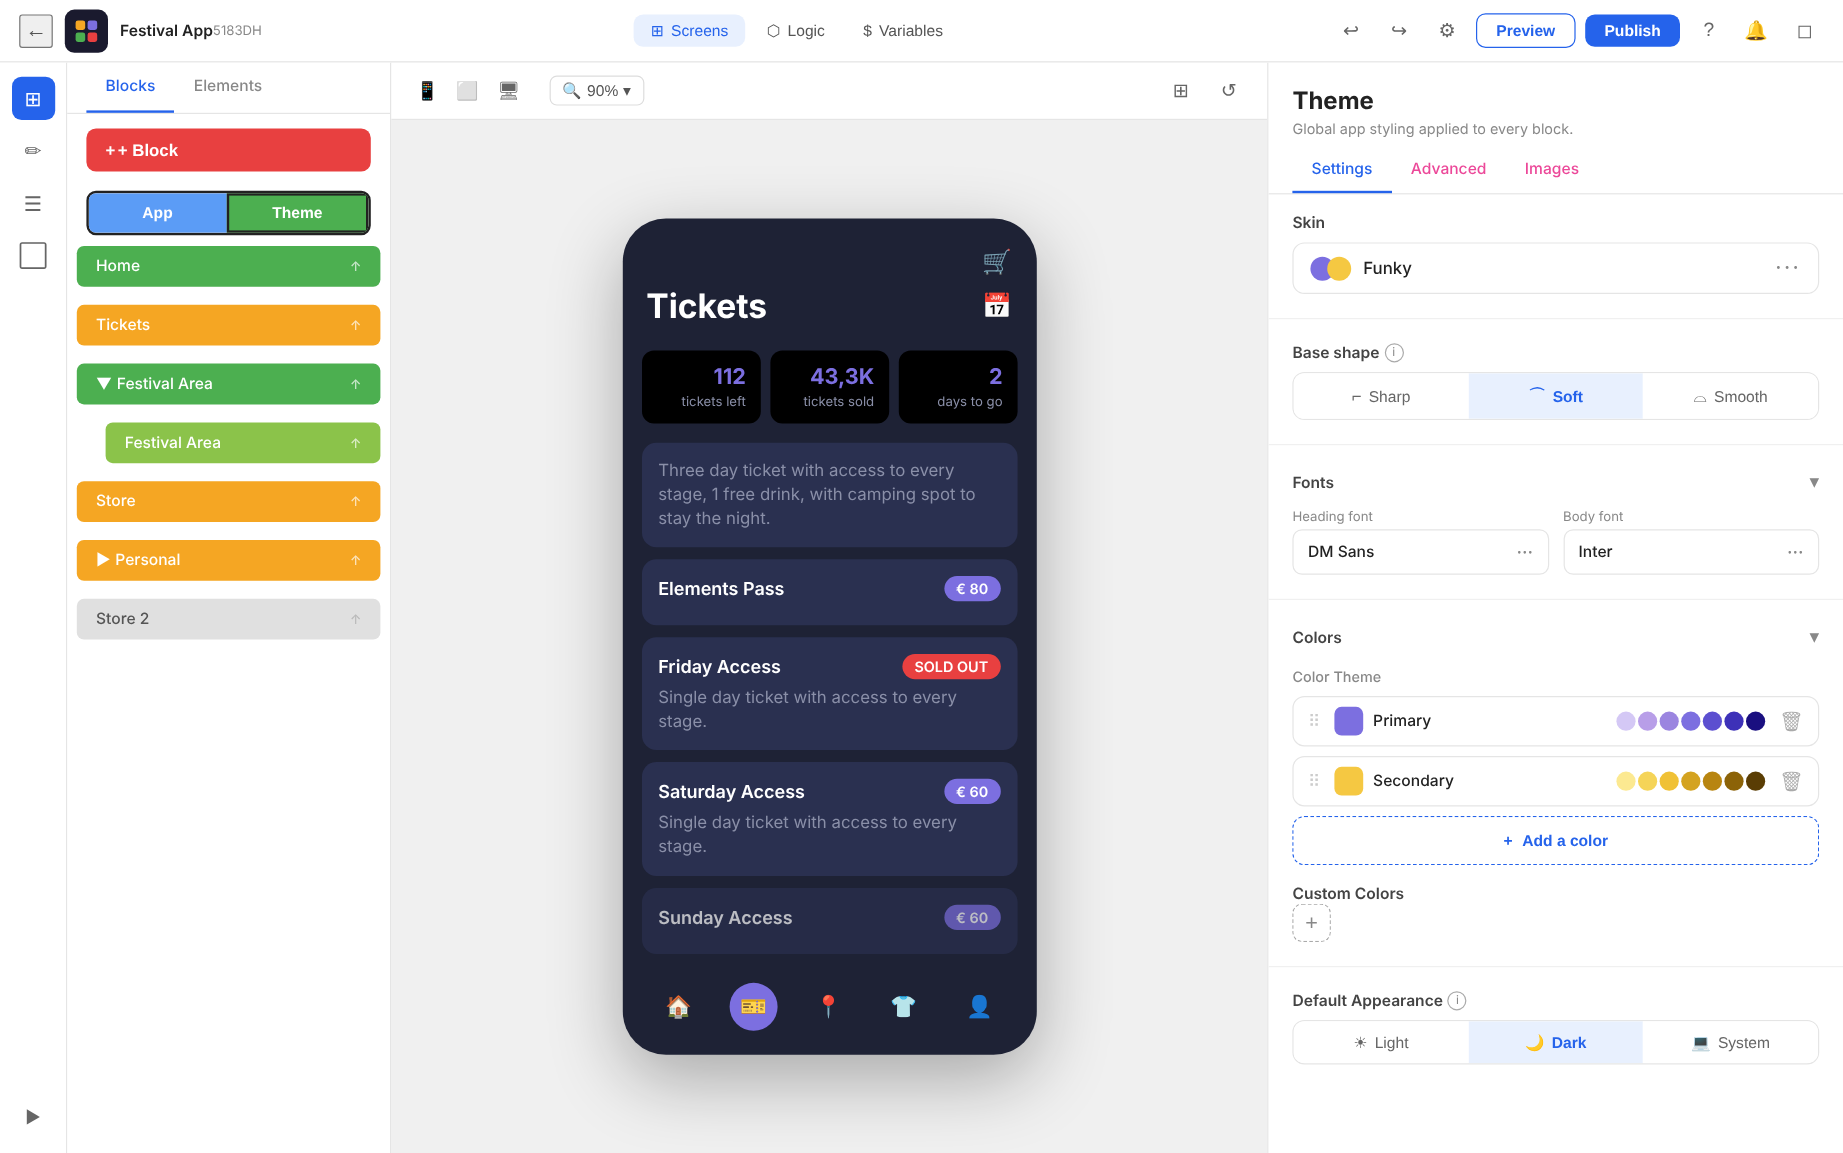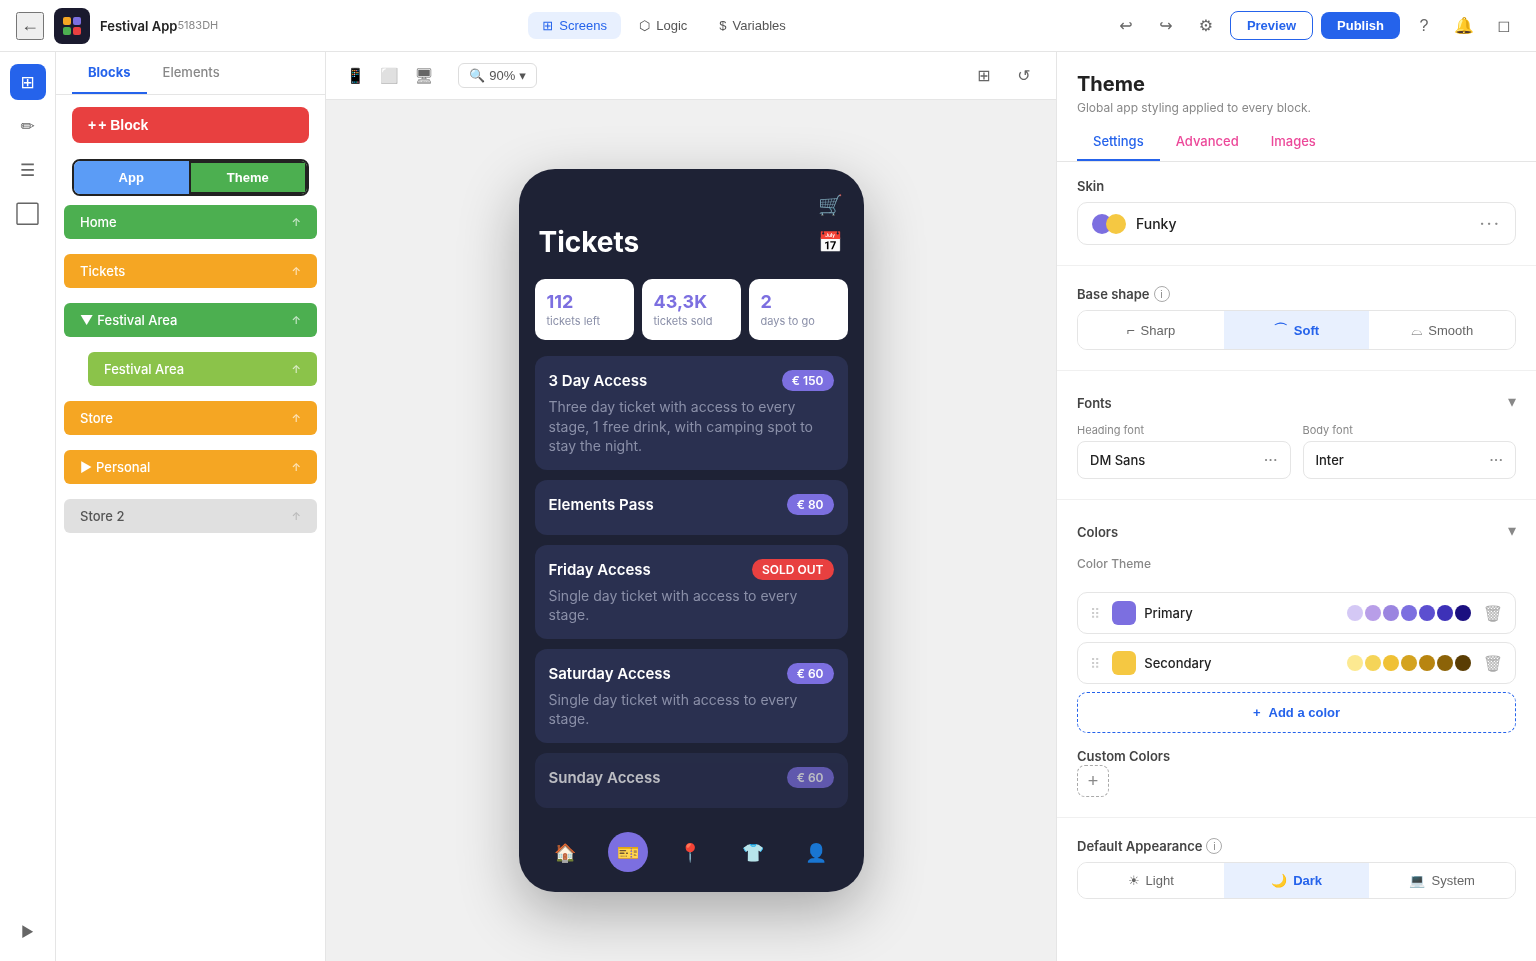--- a/index.html
+++ b/index.html
@@ -26,21 +26,21 @@
 
     
     .icon-sidebar { width: 56px; background: #fff; border-right: 1px solid #e5e5e5; display: flex; flex-direction: column; align-items: center; padding: 12px 0; gap: 8px; flex-shrink: 0; }
     .icon-sidebar-item { width: 36px; height: 36px; display: flex; align-items: center; justify-content: center; border-radius: 8px; cursor: pointer; color: #666; font-size: 17px; }
     .icon-sidebar-item.active { background: #2563eb; color: #fff; }
 
     
     .left-panel { width: 270px; background: #fff; border-right: 1px solid #e5e5e5; display: flex; flex-direction: column; flex-shrink: 0; }
     .left-panel-tabs { display: flex; border-bottom: 1px solid #e5e5e5; padding: 0 16px; }
     .panel-tab { padding: 12px 16px; font-size: 13px; font-weight: 500; color: #888; cursor: pointer; border-bottom: 2px solid transparent; }
-    .panel-tab.active { color: #2563eb; border-bottom: 2px solid #2563eb; font-weight: bold; }
+    .panel-tab.active { color: #2563eb; border-bottom: 2px solid #2563eb; }
 
     
     .add-block-btn { margin: 12px 16px; background: #e84040; color: #fff; border: none; border-radius: 8px; padding: 10px 16px; font-size: 14px; font-weight: 600; cursor: pointer; display: flex; align-items: center; gap: 8px; }
 
     
     .app-theme-row { display: flex; margin: 4px 16px 8px; gap: 0; border-radius: 8px; overflow: hidden; border: 2px solid #222; }
     .app-theme-btn { flex: 1; padding: 7px 0; font-size: 13px; font-weight: 600; text-align: center; cursor: pointer; border: none; }
     .app-theme-btn.app { background: #5b9cf6; color: #fff; }
     .app-theme-btn.theme { background: #4caf50; color: #fff; border: 2px solid #222; }
 
@@ -67,21 +67,21 @@
     .canvas-body { flex: 1; display: flex; align-items: center; justify-content: center; overflow: auto; }
 
     
     .phone-mockup { width: 345px; background: #1e2235; border-radius: 36px; padding: 24px 16px 20px; box-shadow: 0 20px 60px rgba(0,0,0,0.3); position: relative; overflow: hidden; }
     .phone-status { display: flex; justify-content: flex-end; padding: 0 4px 8px; }
     .cart-icon-phone { color: #fff; font-size: 20px; opacity: 0.9; }
     .phone-header { display: flex; align-items: center; justify-content: space-between; margin-bottom: 20px; padding: 0 4px; }
     .phone-title { font-size: 28px; font-weight: 700; color: #fff; }
     .phone-cal-icon { color: #fff; font-size: 20px; }
     .stats-row { display: flex; gap: 8px; margin-bottom: 16px; }
-    .stat-card { flex: 1; background: #ffffff; border-radius: 10px; padding: 12px; }
+    .stat-card { flex: 1; background: #000000; border-radius: 10px; padding: 12px; text-align: right; }
     .stat-num { font-size: 18px; font-weight: 700; color: #7c6fe0; }
     .stat-label { font-size: 11px; color: #8a8fa8; margin-top: 2px; }
     .ticket-list { display: flex; flex-direction: column; gap: 10px; }
     .ticket-card { background: #2a3050; border-radius: 12px; padding: 14px; }
     .ticket-row { display: flex; align-items: center; justify-content: space-between; margin-bottom: 6px; }
     .ticket-name { font-size: 15px; font-weight: 600; color: #fff; }
     .ticket-price { background: #7c6fe0; color: #fff; padding: 3px 10px; border-radius: 20px; font-size: 12px; font-weight: 600; }
     .ticket-price.sold-out { background: #e84040; }
     .ticket-desc { font-size: 14px; color: #8a8fa8; line-height: 1.4; }
     .phone-nav { display: flex; justify-content: space-around; margin-top: 16px; padding-top: 8px; }
@@ -286,24 +286,20 @@
             <div class="stat-num" style="color:#7c6fe0;">43,3K</div>
             <div class="stat-label">tickets sold</div>
           </div>
           <div class="stat-card">
             <div class="stat-num" style="color:#7c6fe0;">2</div>
             <div class="stat-label">days to go</div>
           </div>
         </div>
         <div class="ticket-list">
           <div class="ticket-card">
-            <div class="ticket-row">
-              <span class="ticket-name">3 Day Access</span>
-              <span class="ticket-price">€ 150</span>
-            </div>
             <div class="ticket-desc">Three day ticket with access to every stage, 1 free drink, with camping spot to stay the night.</div>
           </div>
           <div class="ticket-card">
             <div class="ticket-row">
               <span class="ticket-name">Elements Pass</span>
               <span class="ticket-price">€ 80</span>
             </div>
           </div>
           <div class="ticket-card">
             <div class="ticket-row">
@@ -411,21 +407,21 @@
         </div>
       </div>
 
       <div class="divider"></div>
 
       <div>
         <div class="section-with-arrow">
           <span class="section-label" style="margin-bottom:0;">Colors</span>
           <span class="section-arrow">▾</span>
         </div>
-        <div style="margin-bottom:20px;">
+        <div style="margin-bottom:8px;">
           <span class="section-label" style="font-size:12px;font-weight:500;color:#888;">Color Theme</span>
         </div>
 
         <div class="color-theme-row">
           <span class="drag-handle">⠿</span>
           <div class="color-square" style="background:#7c6fe0;"></div>
           <span class="color-name">Primary</span>
           <div class="color-swatches">
             <div class="color-swatch" style="background:#d4c8f5;"></div>
             <div class="color-swatch" style="background:#b89ee8;"></div>

